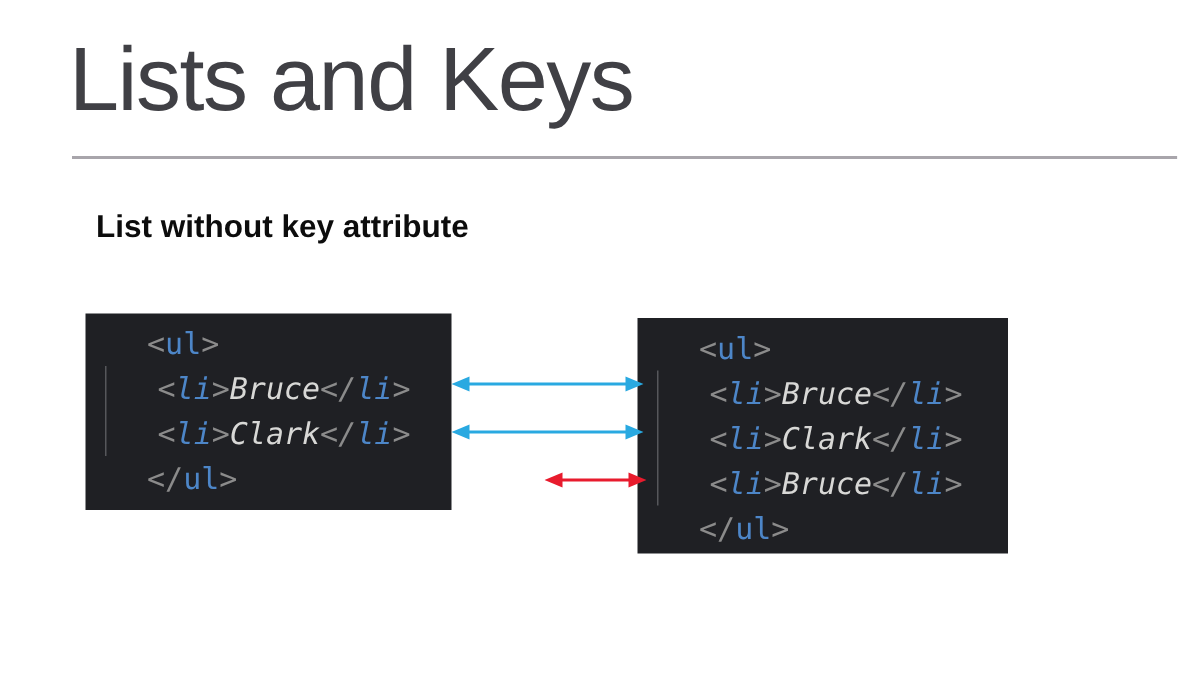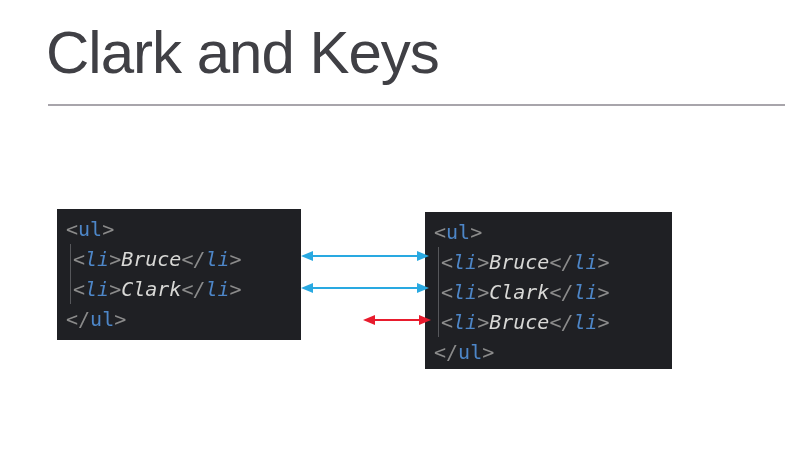--- a/index.html
+++ b/index.html
@@ -54,21 +54,21 @@
     position: absolute;
     background: var(--code-bg);
     font-family: "DejaVu Sans Mono", "Liberation Mono", monospace;
     font-size: 20px;
     line-height: 30px;
     padding: 5px 0;
     overflow: hidden;
   }
   .code-block.left  { left: 57px;  top: 209px; width: 244px; height: 131px; }
   .code-block.right { left: 425px; top: 212px; width: 247px; height: 157px; }
-  .code-line { padding-left: 9px; white-space: nowrap; }
+  .code-line { padding-left: 9px; white-space: nowrap; margin-left: 32px; }
   .code-line.indented { padding-left: 16px; font-style: italic; }
   .tk-punct { color: var(--code-punct); }
   .tk-tag   { color: var(--code-tag); }
   .tk-text  { color: var(--code-text); }
   .indent-guide {
     position: absolute;
     left: 13px;
     width: 1px;
     background: var(--indent-guide);
   }
@@ -78,22 +78,23 @@
   .arrow-line-blue { stroke: var(--arrow-blue); }
   .arrow-head-blue { fill: var(--arrow-blue); }
   .arrow-line-red { stroke: var(--arrow-red); }
   .arrow-head-red { fill: var(--arrow-red); }
 </style>
 </head>
 <body>
 
 <div class="slide">
 
-  <h1 class="title">Clark and Keys</h1>
+  <h1 class="title">Lists and Keys</h1>
   <div class="rule"></div>
+  <h2 class="subtitle">List without key attribute</h2>
 
   <div class="code-block left">
     <div class="indent-guide g-left"></div>
     <div class="code-line">
       <span class="tk-punct">&lt;</span><span class="tk-tag">ul</span><span class="tk-punct">&gt;</span>
     </div>
     <div class="code-line indented">
       <span class="tk-punct">&lt;</span><span class="tk-tag">li</span><span class="tk-punct">&gt;</span><span class="tk-text">Bruce</span><span class="tk-punct">&lt;/</span><span class="tk-tag">li</span><span class="tk-punct">&gt;</span>
     </div>
     <div class="code-line indented">

